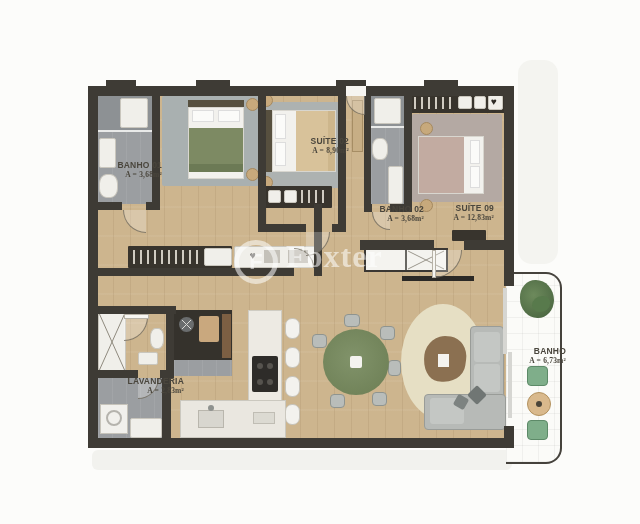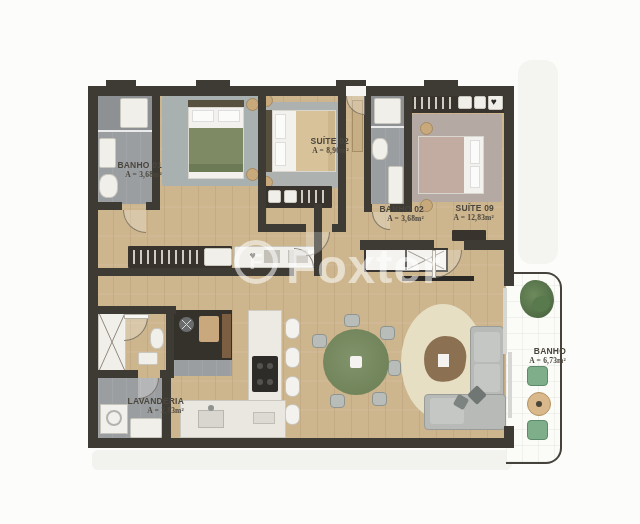--- a/index.html
+++ b/index.html
@@ -24,21 +24,21 @@
   .arc-bl{border-radius:0 0 0 100%;border-top:none;border-right:none;}
   .arc-tr{border-radius:0 100% 0 0;border-bottom:none;border-left:none;}
   
   .lbl{z-index:40;text-align:right;color:#4a463d;font-weight:bold;line-height:10px;letter-spacing:.2px;}
   .lbl .nm{font-size:8.5px;display:block;}
   .lbl .ar{font-size:7.5px;display:block;font-family:Liberation Serif, serif;}
   
   .wm{z-index:60;color:rgba(255,255,255,.55);}
   .wm-circle{width:44px;height:44px;border:5px solid rgba(255,255,255,.55);border-radius:50%;box-sizing:border-box;
     display:flex;align-items:center;justify-content:center;font-size:22px;font-weight:bold;}
-  .wm-text{font-size:49px;font-weight:bold;letter-spacing:1px;}
+  .wm-text{font-size:32px;font-weight:bold;letter-spacing:1px;font-family:Liberation Serif, serif;}
   .heart{font-size:10px;color:#2e2b26;line-height:10px;z-index:34;}
   svg{display:block;}
 </style>
 </head>
 <body>
 
 <div class="abs" style="left:0;top:0;width:640px;height:524px;">
 
   <div class="abs" style="left:518px;top:60px;width:40px;height:204px;background:#f4f4f0;border-radius:14px;"></div>
 
@@ -248,21 +248,21 @@
     <span class="ar">A = 8,90m²</span>
   </div>
   <div class="abs lbl" style="left:354px;top:160px;width:70px;margin-top:44px;">
     <span class="nm">BANHO 02</span>
     <span class="ar">A = 3,68m²</span>
   </div>
   <div class="abs lbl" style="left:424px;top:203px;width:70px;">
     <span class="nm">SUÍTE 09</span>
     <span class="ar">A = 12,83m²</span>
   </div>
-  <div class="abs lbl" style="left:104px;top:396px;width:80px;">
+  <div class="abs lbl" style="left:104px;top:376px;width:80px;">
     <span class="nm">LAVANDERIA</span>
     <span class="ar">A = 2,83m²</span>
   </div>
   <div class="abs lbl" style="left:508px;top:346px;width:58px;z-index:25;">
     <span class="nm">BANHO</span>
     <span class="ar">A = 6,73m²</span>
   </div>
 
   <div class="abs wm wm-circle" style="left:234px;top:240px;">
     <span>F</span>

